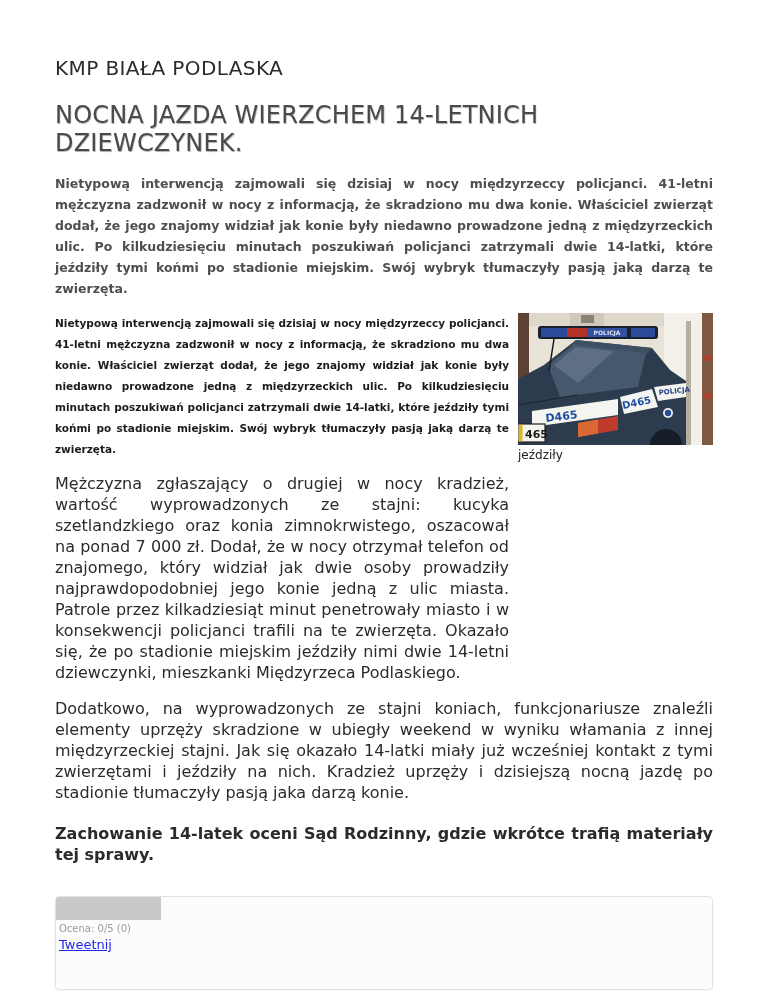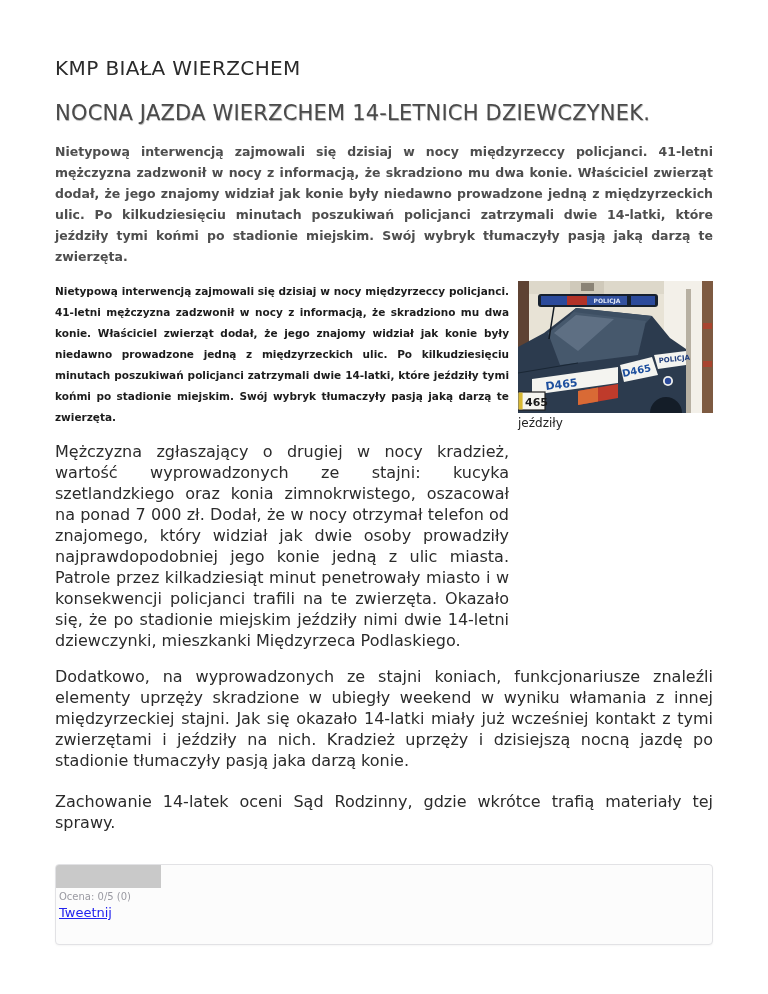--- a/index.html
+++ b/index.html
@@ -15,21 +15,21 @@
 
   .site-title {
     font-size:20px; font-weight:400; color:#2b2b2b; letter-spacing:0.4px;
   }
 
   .meta { margin-top:21px; font-size:11px; line-height:15.5px; color:#141414; }
   .meta .url { word-break:break-all; max-width:660px; }
 
   .article-title {
     margin-top:15px;
-    font-size:21px; font-weight:400; color:#4a4a4a;
+    font-size:24px; font-weight:400; color:#4a4a4a;
     text-shadow:0.6px 0.6px 0.8px #b0b0b0;
     letter-spacing:0.2px;
   }
 
   .lead {
     margin-top:16px;
     font-size:12.5px; font-weight:bold; line-height:21px;
     text-align:justify; color:#4e4e4e;
   }
 
@@ -44,43 +44,43 @@
   .body-par {
     font-size:16px; line-height:21px;
     text-align:justify; color:#2b2b2b;
   }
   .col-left .body-par { margin-top:13px; }
 
   .attachment-photo { display:block; width:195px; height:132px; }
   .attachment-caption { margin-top:3px; font-size:12px; color:#222222; }
 
   .full-par { margin-top:15px; }
-  .par-last { margin-top:20px; }
+  .par-last { margin-top:20px;font-weight:bold; }
 
   .rating-box {
-    margin-top:31px; height:81px;
+    margin-top:31px; height:94px;
     border:1px solid #e2e2e5; border-radius:4px;
     background:#fcfcfc;
     box-shadow:0 1px 2px rgba(0,0,0,0.04);
     overflow:hidden;
   }
   .rating-placeholder { width:105px; height:23px; background:#c9c9c9; }
   .rating-score { font-size:10px; color:#9a9aa2; margin:3px 0 0 3px; }
   .tweet-link {
     display:inline-block; margin:1px 0 0 3px;
     font-size:13px; color:#2323ee;
     text-decoration:underline; cursor:pointer;
   }
 </style>
 </head>
 <body>
 
 <div class="page">
 
-  <h1 class="site-title">KMP BIAŁA WIERZCHEM</h1>
+  <h1 class="site-title">KMP BIAŁA PODLASKA</h1>
 
   <div class="meta">
   </div>
 
   <h2 class="article-title">NOCNA JAZDA WIERZCHEM 14-LETNICH DZIEWCZYNEK.</h2>
 
   <p class="lead">Nietypową interwencją zajmowali się dzisiaj w nocy międzyrzeccy policjanci. 41-letni mężczyzna zadzwonił w nocy z informacją, że skradziono mu dwa konie. Właściciel zwierząt dodał, że jego znajomy widział jak konie były niedawno prowadzone jedną z międzyrzeckich ulic. Po kilkudziesięciu minutach poszukiwań policjanci zatrzymali dwie 14-latki, które jeździły tymi końmi po stadionie miejskim. Swój wybryk tłumaczyły pasją jaką darzą te zwierzęta.</p>
 
   <div class="columns">
     <div class="col-left">

